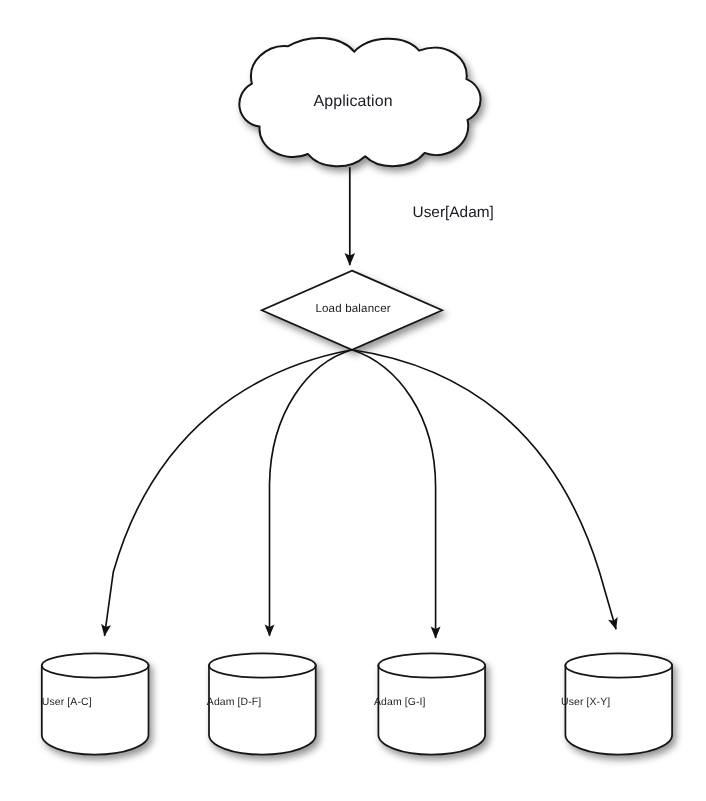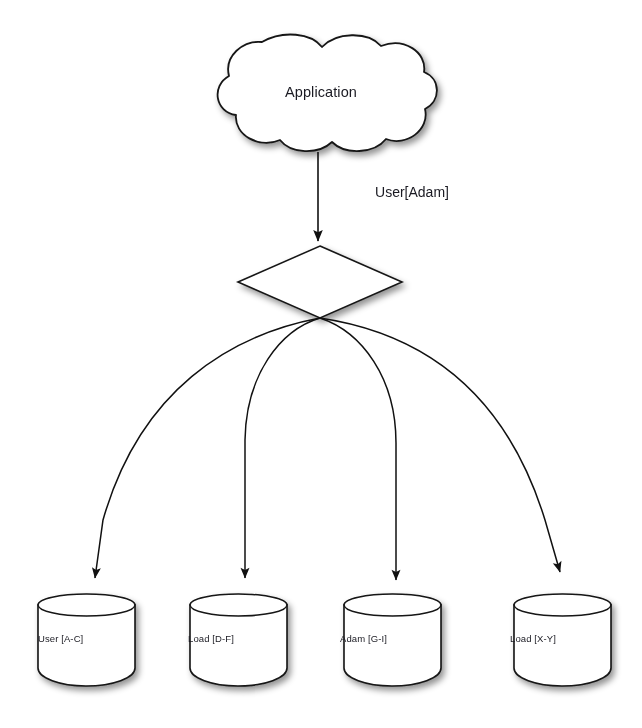--- a/index.html
+++ b/index.html
@@ -138,19 +138,20 @@
         <path d="M 514 605 L 514 668 C 514 678, 536 686, 562 686 C 589 686, 611 678, 611 668 L 611 605 Z" fill="#ffffff" stroke="#151515" stroke-width="1.6"></path>
         <ellipse cx="562.5" cy="605" rx="48.5" ry="11" fill="#ffffff" stroke="#151515" stroke-width="1.6"></ellipse>
       </g>
     </g>
   </svg>
 
   <div class="node-label" id="label-application">Application</div>
 
   <div class="node-label" id="label-edge-user-adam">User[Adam]</div>
 
+  <div class="node-label" id="label-loadbalancer">Load balancer</div>
 
   <div class="db-label" id="label-db-0">User [A-C]</div>
-  <div class="db-label" id="label-db-1">Load [D-F]</div>
+  <div class="db-label" id="label-db-1">Adam [D-F]</div>
   <div class="db-label" id="label-db-2">Adam [G-I]</div>
-  <div class="db-label" id="label-db-3">Load [X-Y]</div>
+  <div class="db-label" id="label-db-3">User [X-Y]</div>
 
 </div>
 
 </body></html>

